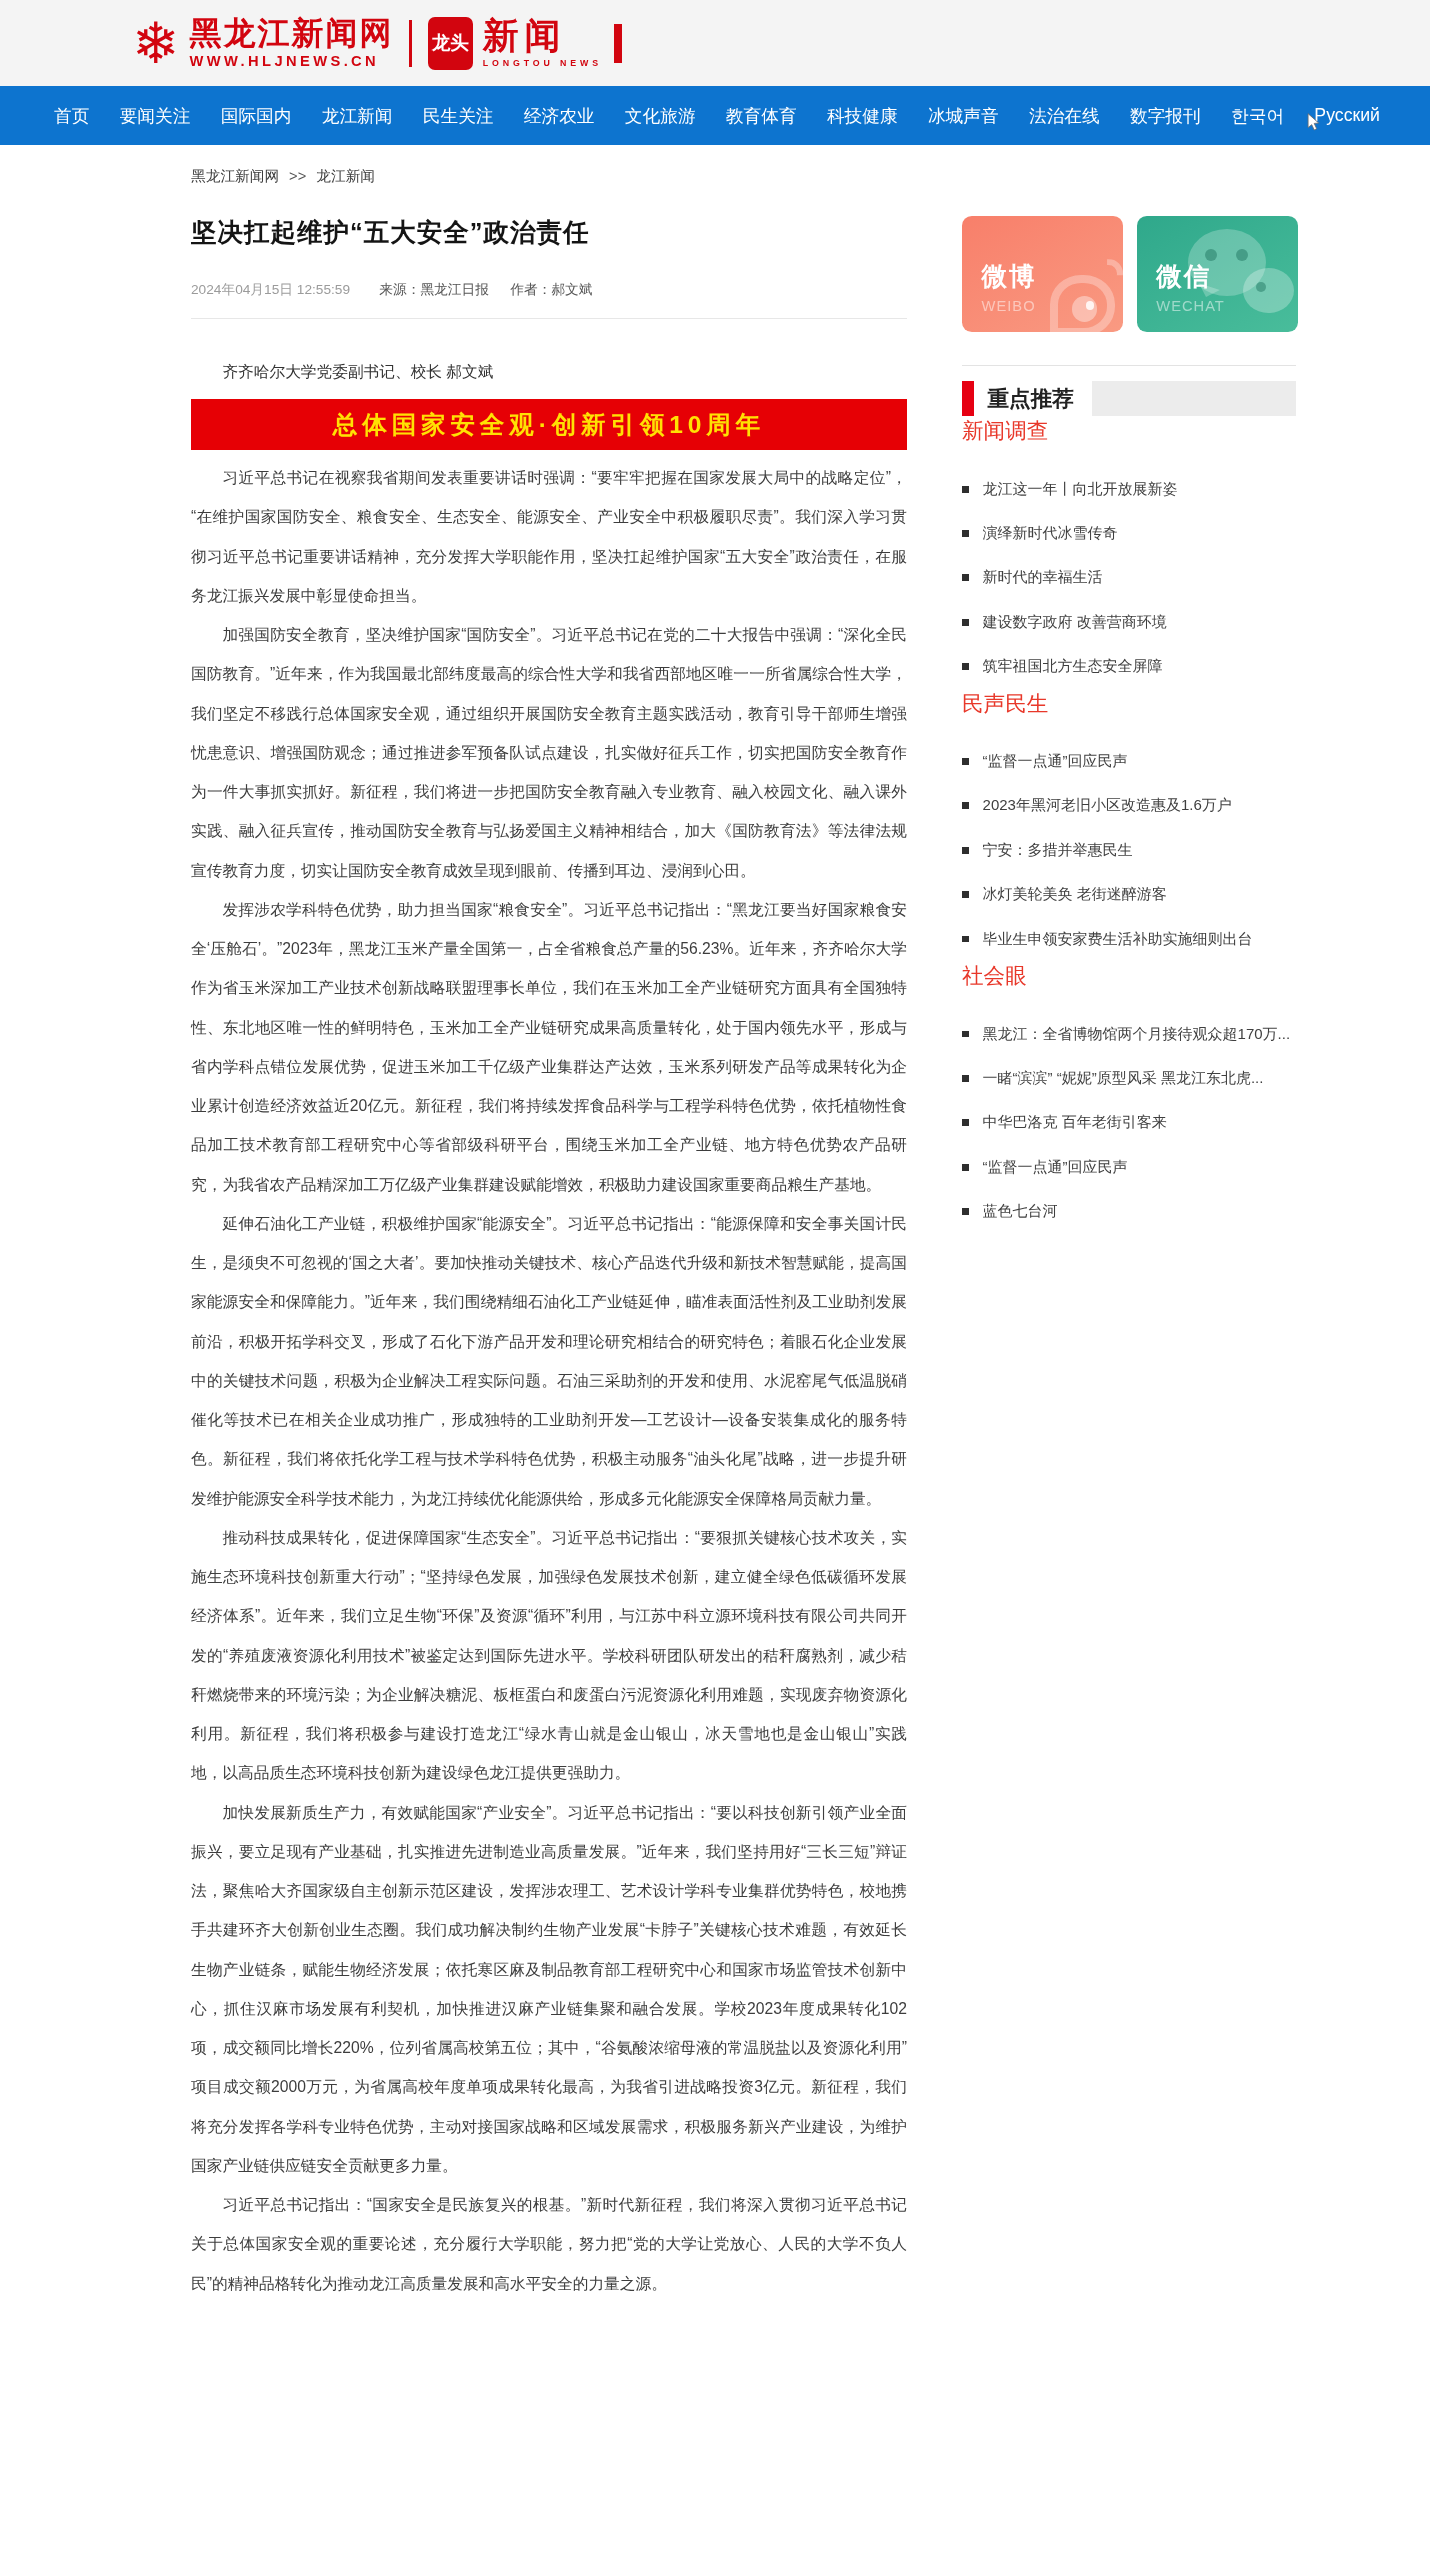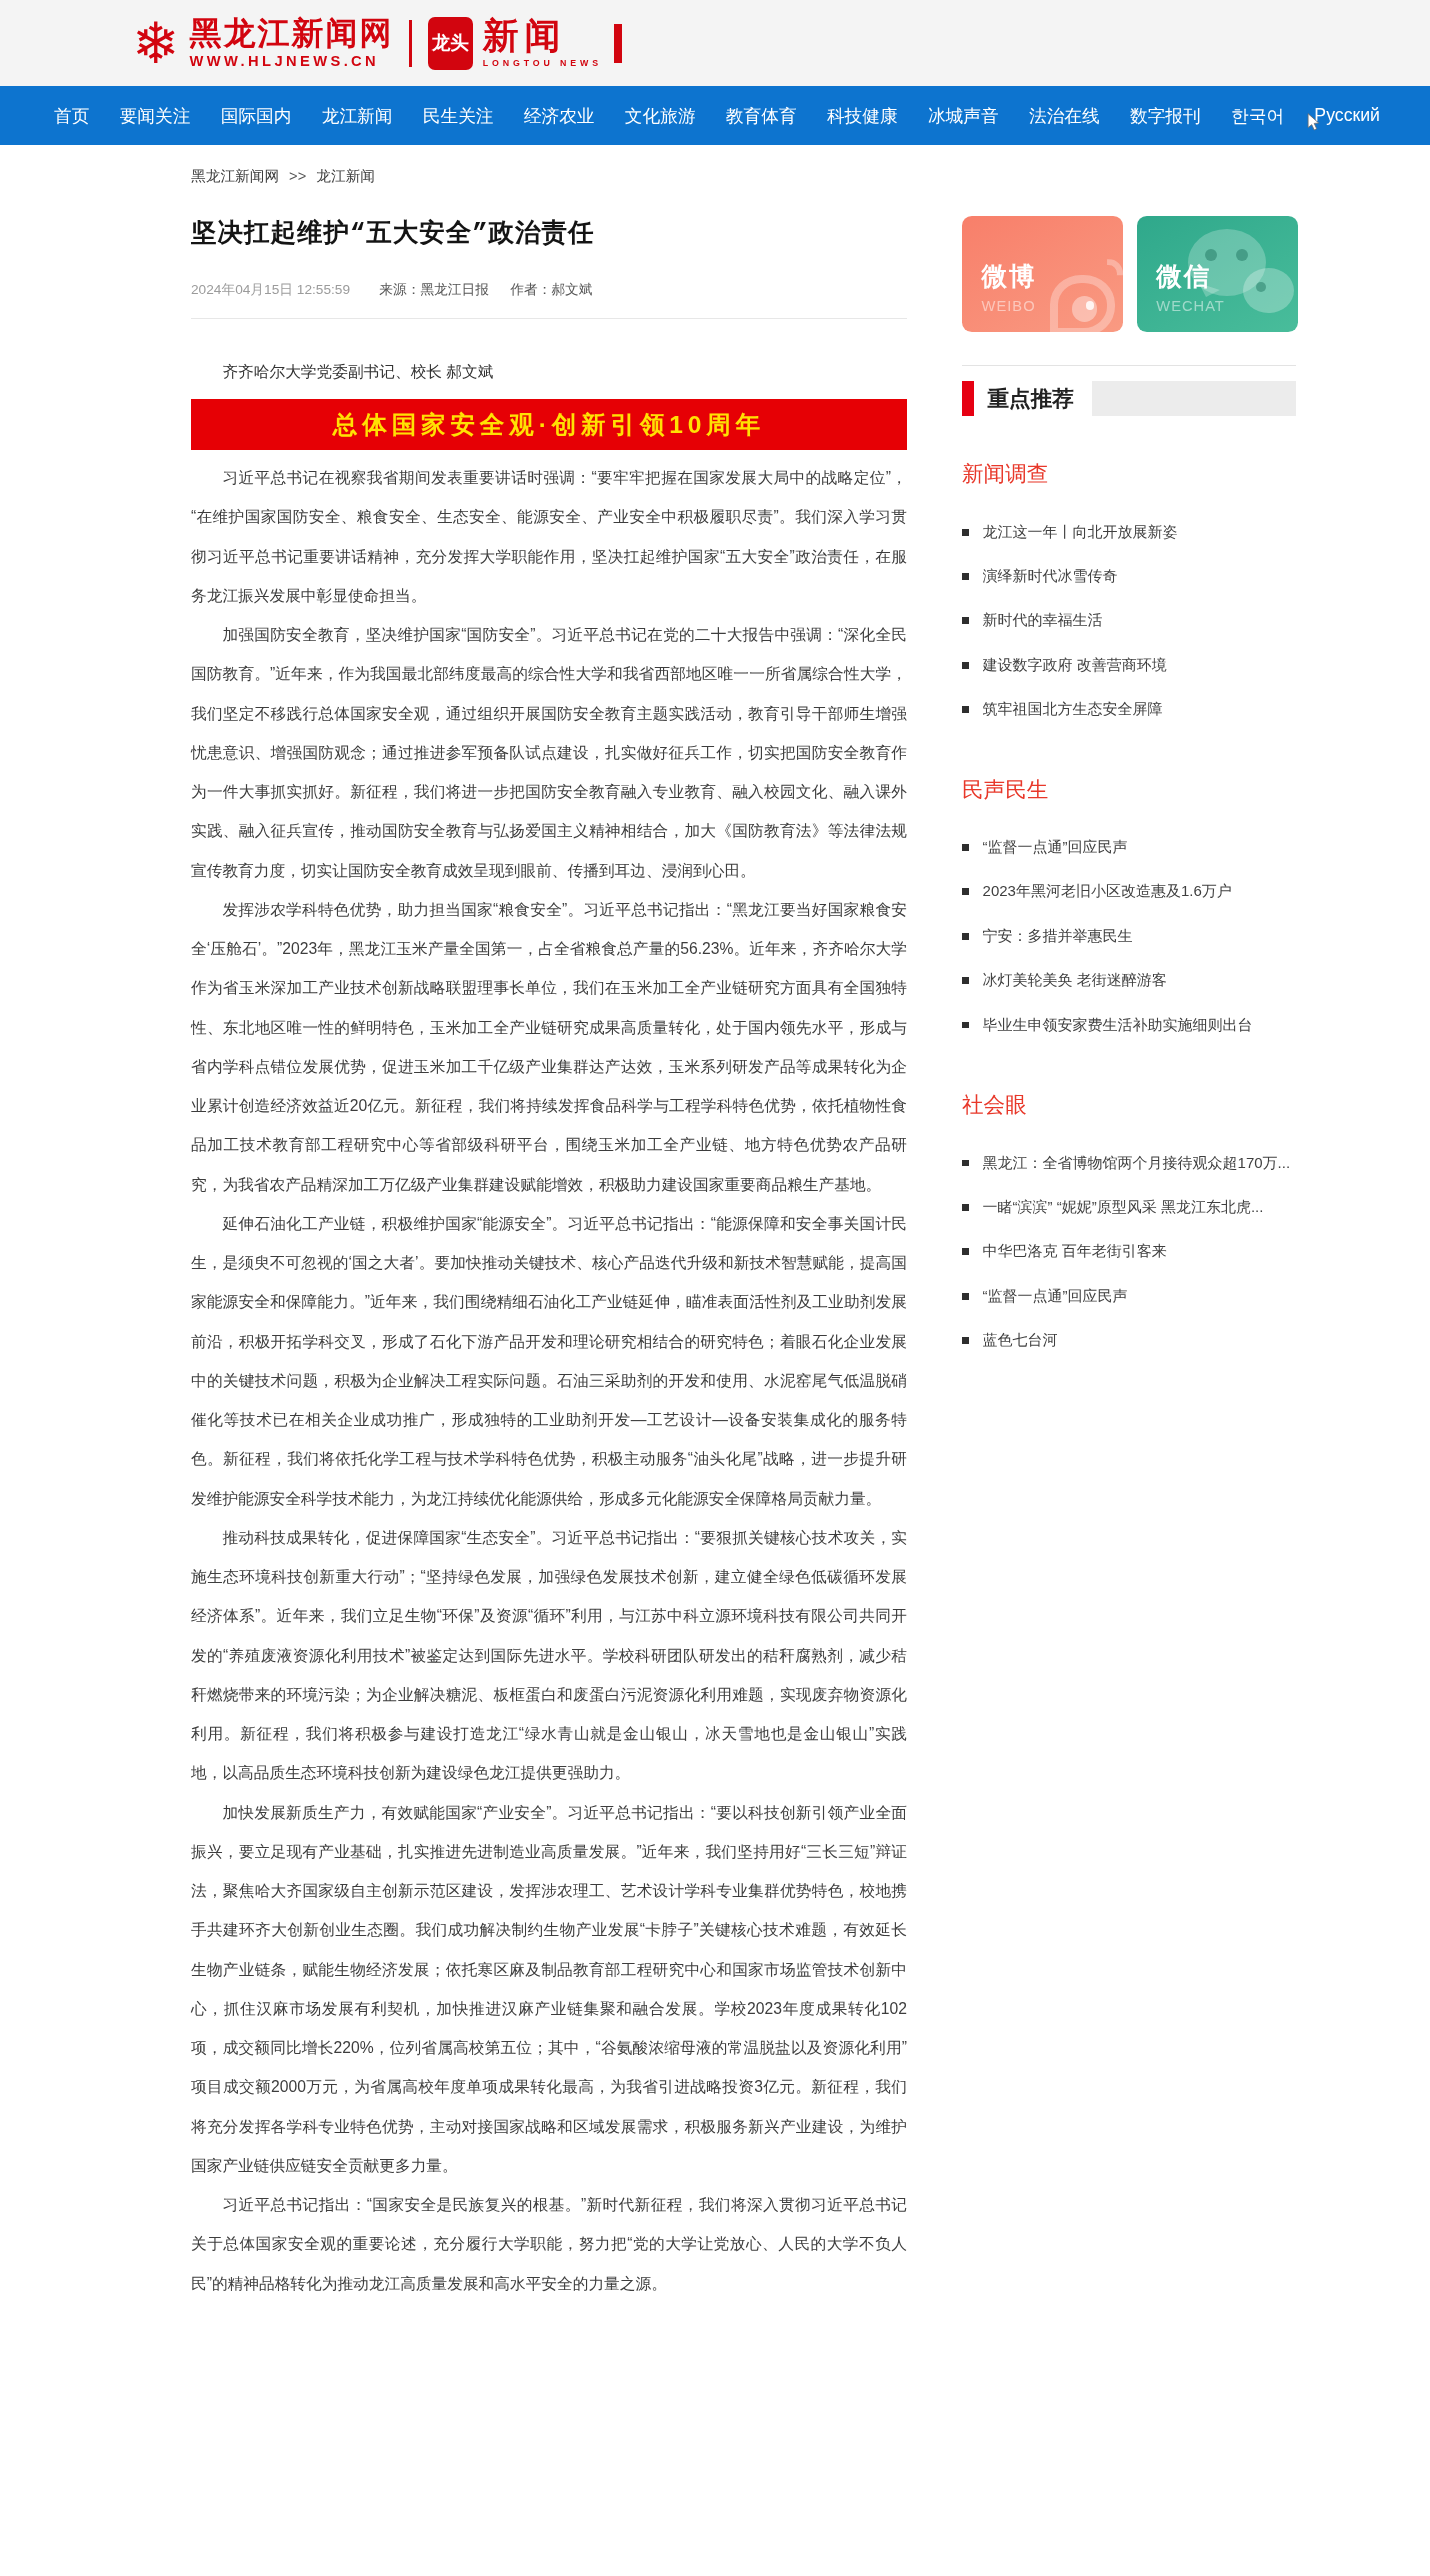--- a/index.html
+++ b/index.html
@@ -30,21 +30,21 @@
   .nav-item { color:#ffffff; font-size:17.7px; cursor:pointer; white-space:nowrap; }
   .cursor-icon { position:absolute; left:1304px; top:25.5px; }
   
   .content { display:flex; width:1105px; margin-left:191px; padding-top:19.6px; align-items:flex-start; }
   .article-col { width:716px; flex:0 0 716px; }
   .sidebar { flex:1; margin-left:55px; min-width:0; }
   
   .breadcrumb { font-size:14.7px; color:#3c3c3c; margin-top:2px; }
   .crumb { cursor:pointer; }
   .crumb-sep { margin:0 5.9px; color:#555; }
-  .article-title { font-size:25.5px; font-weight:bold; color:#141414; letter-spacing:1px; margin:29px 0 0 0;font-family:Liberation Mono, monospace; }
+  .article-title { font-size:25.5px; font-weight:bold; color:#141414; letter-spacing:1px; margin:29px 0 0 0; }
   .meta { margin-top:31px; font-size:13.7px; color:#9b9b9b; }
   .meta .src { color:#555; margin-left:25.5px; }
   .meta .auth { color:#555; margin-left:17.7px; }
   .rule { border-bottom:1px solid #e7e7e7; margin-top:19.6px; }
   .article-body { margin-top:33px; font-size:15.7px; line-height:2.5; color:#3d3d3d; text-align:justify; }
   .byline { margin:0; text-indent:2em; font-size:15.7px; color:#333; }
   .topic-banner { margin:7.8px 0 7.8px 0; height:51px; background:#e60005; color:#ffe103;
                   font-size:24.5px; font-weight:bold; letter-spacing:4.9px;
                   display:flex; align-items:center; justify-content:center; }
   .para { margin:0; text-indent:2em; }
@@ -76,21 +76,21 @@
              border:11.8px solid transparent; border-top-color:rgba(255,255,255,.24); transform:rotate(18deg); }
   .wx-small { position:absolute; left:55px; top:39px; width:51px; height:45px; border-radius:50%;
               background:rgba(255,255,255,.28); }
   .wx-small::before { content:""; position:absolute; left:13.7px; top:13.7px; width:9.8px; height:9.8px;
               border-radius:50%; background:rgba(16,100,80,.40); }
   .side-rule { border-top:1px solid #e3e3e3; margin-top:33px; }
   .featured { display:flex; align-items:center; height:35px; margin-top:15.7px; }
   .red-tab { width:11.8px; height:35px; background:#e60012; margin-right:13.7px; flex:0 0 11.8px; }
   .featured-title { font-size:21.6px; font-weight:bold; color:#222; white-space:nowrap; }
   .gray-bar { flex:1; height:35px; background:#ececec; margin-left:17.7px; }
-  .side-section { margin-top:43px; }
+  .side-section { }
   .side-title { margin:0; font-size:21.6px; font-weight:500; color:#e8382a; cursor:pointer; }
   .side-list { list-style:none; margin:21.6px 0 0 0; padding:0;text-align:right; }
   .side-item { display:flex; align-items:center; padding:12.7px 0; cursor:pointer; }
   .bullet { width:6.9px; height:6.9px; background:#2e2e2e; margin-right:13.7px; flex:0 0 6.9px; }
   .item-text { font-size:15px; color:#3f3f3f; white-space:nowrap; overflow:hidden; }
 </style>
 </head>
 <body>
 
 <div class="page">

